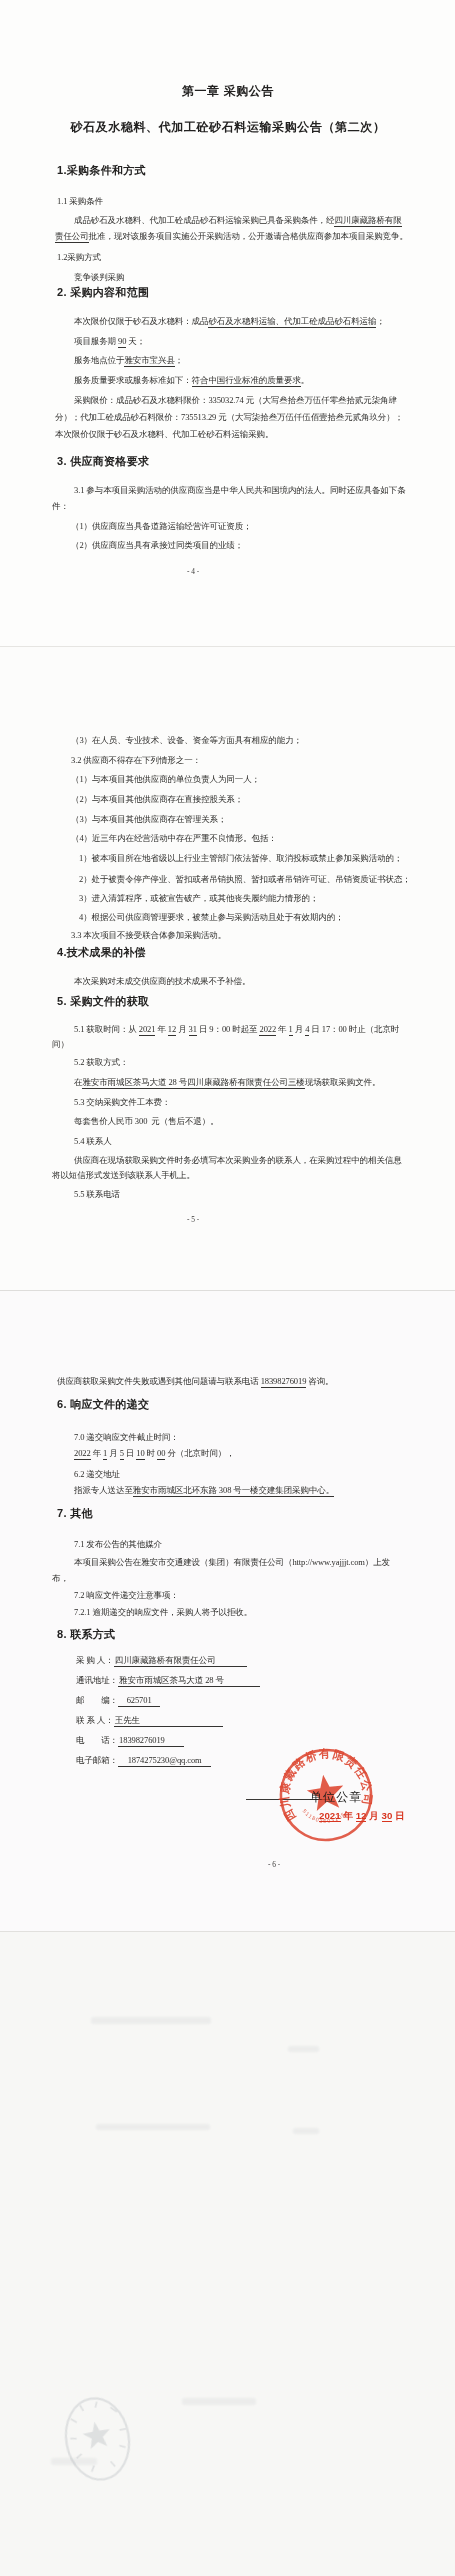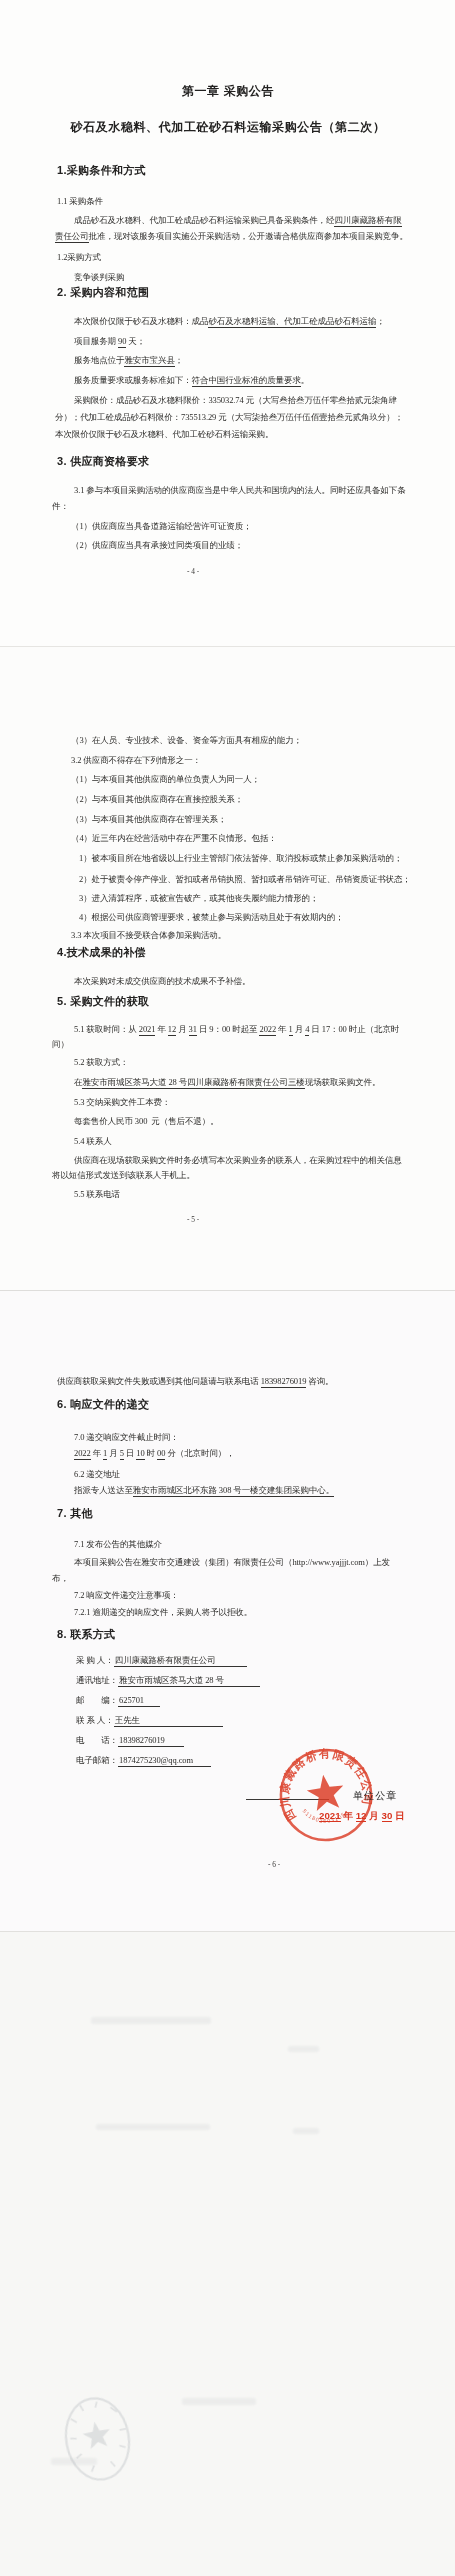--- a/index.html
+++ b/index.html
@@ -10,25 +10,25 @@
   #page-2{top:646px;height:643px;background:#fcfcfb;border-top:1.1px solid #e6e5e2;}
   #page-3{top:1290px;height:641px;background:#fbfafb;border-top:1.1px solid #dedddb;}
   #page-4{top:1931px;height:645px;background:#f7f7f5;border-top:1.1px solid #e1e0dd;}
   .ln{position:absolute;font-size:8.5px;letter-spacing:-0.1px;color:#2d2c2a;white-space:pre;line-height:1.2;}
   .tt{position:absolute;left:0;width:456px;text-align:center;font-family:"Liberation Sans","DejaVu Sans",sans-serif;font-weight:bold;font-size:12px;letter-spacing:0.6px;color:#222120;white-space:pre;}
   .hd{position:absolute;font-family:"Liberation Sans","DejaVu Sans",sans-serif;font-weight:bold;font-size:11px;letter-spacing:0.3px;color:#232221;white-space:pre;}
   .pg{position:absolute;font-size:7.4px;color:#3a3938;white-space:pre;}
   .u{padding-bottom:0.6px;border-bottom:0.6px solid #343331;}
   .contact .lbl{color:#2d2c2a;}
   .contact .val{display:inline-block;border-bottom:0.6px solid #343331;padding:0 1.1px 0.6px 1.1px;}
-  .w1{min-width:131px;} .w2{min-width:140px;} .w3{min-width:40px;}
-  .w4{min-width:107px;} .w5{min-width:64px;} .w6{min-width:91px;}
+  .w1{min-width:131px;} .w2{min-width:140px;} .w3{min-width:40px;text-align:center;}
+  .w4{min-width:107px;} .w5{min-width:64px;} .w6{min-width:91px;text-align:center;}
   .sigline{position:absolute;border-bottom:0.9px solid #3a3836;height:0;}
   .seal{position:absolute;transform:rotate(-8deg);opacity:.92;}
-  .seal-caption{position:absolute;font-size:10px;color:#1c1b1a;letter-spacing:1.1px;white-space:pre;margin-left:43px;}
+  .seal-caption{position:absolute;font-size:12px;color:#1c1b1a;letter-spacing:1.1px;white-space:pre;}
   .seal-date{position:absolute;font-family:"Liberation Sans","DejaVu Sans",sans-serif;font-size:9.7px;font-weight:bold;color:#d8341f;white-space:pre;}
   .seal-date .u{border-bottom:1.1px solid #d8341f;padding-bottom:0;}
   .ghost{position:absolute;background:#b4b8bd;filter:blur(1.1px);opacity:.16;border-radius:1.7px;}
   .ghost-stamp{position:absolute;opacity:.30;filter:blur(0.7px);transform:scaleX(-1) rotate(10deg);}
 </style>
 </head>
 <body>
 
 <div id="doc">
 

